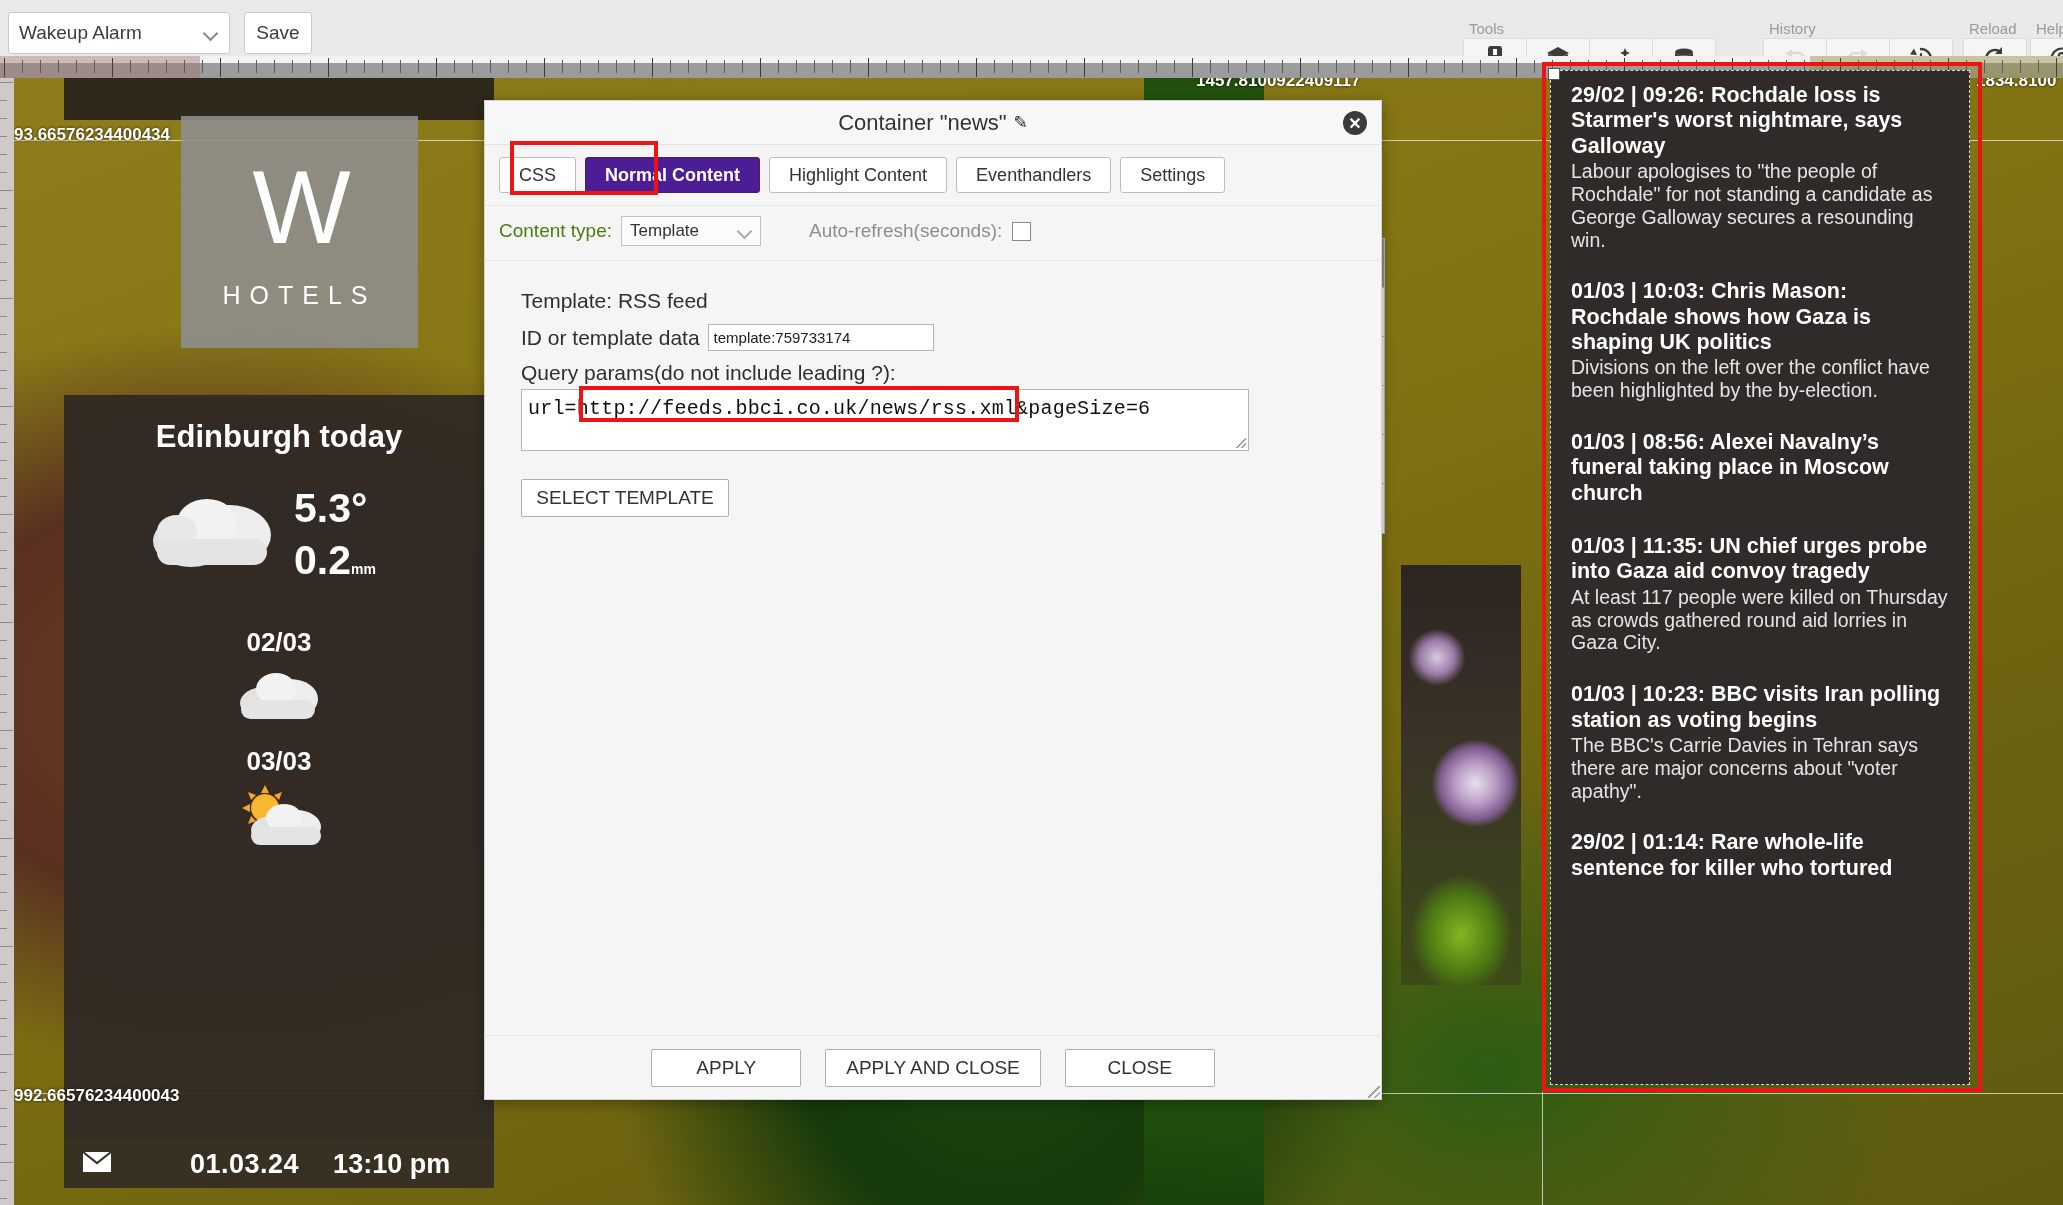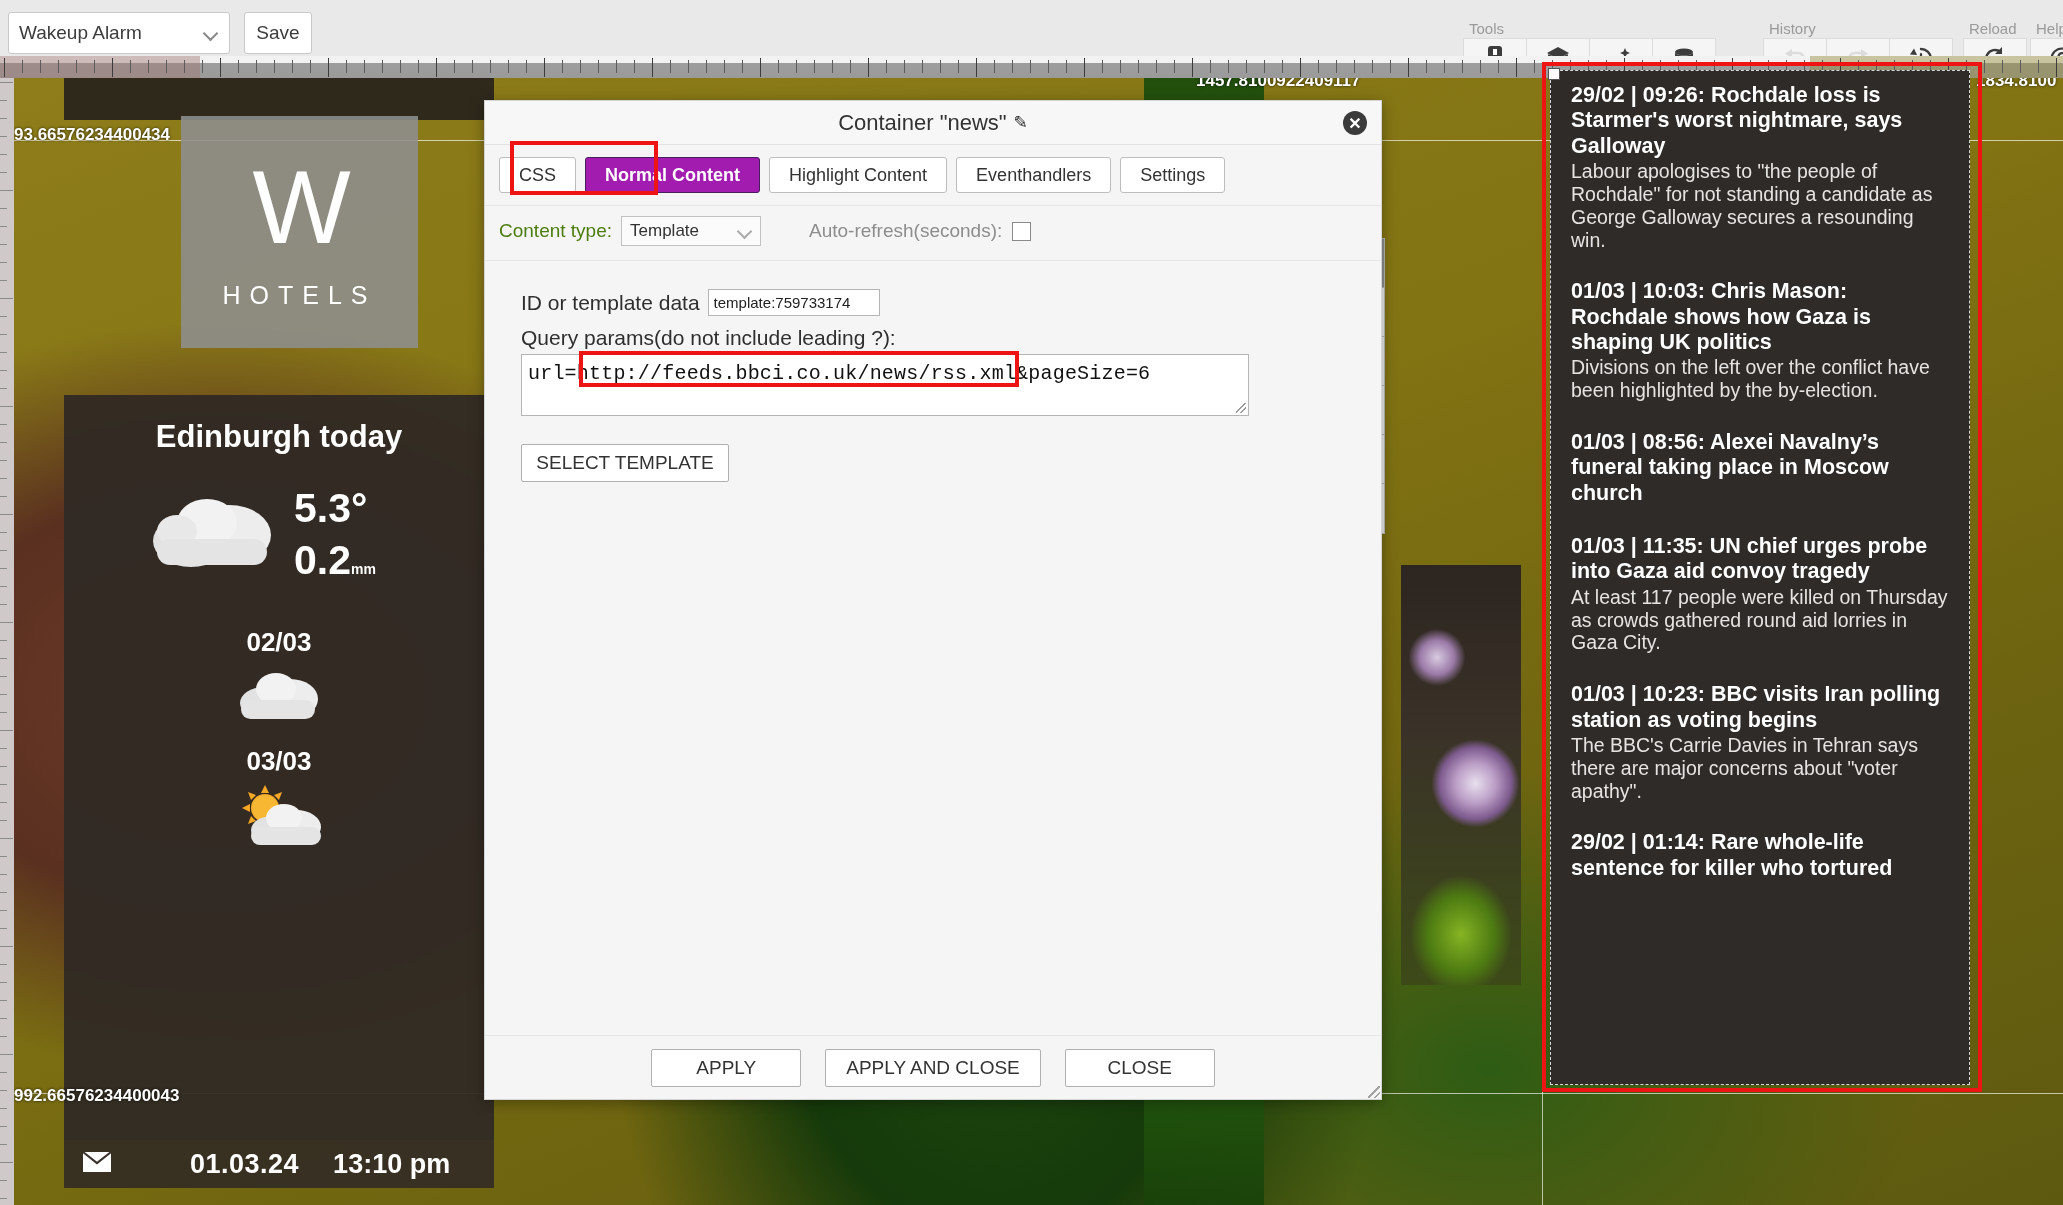--- a/index.html
+++ b/index.html
@@ -222,21 +222,21 @@
     border-bottom: 1px solid #e6e6e6;
   }
   .tab {
     height: 36px; padding: 0 19px; background: #fff;
     border: 1px solid #bdbdbd; border-radius: 3px;
     font-size: 18px; color: #333; cursor: pointer;
     display: flex; align-items: center;
     font-family: "Liberation Sans", sans-serif;
   }
   .tab.active {
-    background: #a21caf; color: #fff; border-color: #46205c; font-weight: bold;
+    background: #4c1d95; color: #fff; border-color: #46205c; font-weight: bold;
   }
   .tab-ring {
     position: absolute; left: 510px; top: 141px;
     width: 148px; height: 54px; border: 4px solid #ef1414; pointer-events: none;
   }
   .ctrow {
     display: flex; align-items: center; padding: 10px 14px 14px 14px;
     border-bottom: 1px solid #e6e6e6;
   }
   .ctlabel { font-size: 19px; color: #4d7c0f; margin-right: 9px; }
@@ -254,21 +254,21 @@
   .cbox {
     width: 19px; height: 19px; border: 1px solid #8a8a8a; background: #fff; cursor: pointer;
   }
   .body {
     position: relative; padding: 28px 0 0 36px; height: 726px;
   }
   .tmpl-line { font-size: 21px; color: #2f2f2f; margin-bottom: 11px; }
   .idrow { display: flex; align-items: center; margin-bottom: 10px; }
   .idlabel { font-size: 21px; color: #2f2f2f; margin-right: 8px; }
   .idinput {
-    width: 172px; height: 27px; border: 1px solid #b5b5b5; background: #fff;
+    width: 226px; height: 27px; border: 1px solid #b5b5b5; background: #fff;
     font-size: 15px; color: #222; padding: 0 5px;
     font-family: "Liberation Sans", sans-serif;
   }
   .qplabel { font-size: 21px; color: #2f2f2f; margin-bottom: 4px; }
   .qpbox {
     position: relative; width: 728px; height: 62px;
     border: 1px solid #b5b5b5; background: #fff;
   }
   .qptext {
     position: absolute; left: 6px; top: 7px;
@@ -786,20 +786,21 @@
       <span class="ctlabel">Content type:</span>
       <div class="ctsel">
         <span>Template</span>
         <span class="chev2"></span>
       </div>
       <span class="arlabel">Auto-refresh(seconds):</span>
       <span class="cbox"></span>
     </div>
 
     <div class="body">
+      <div class="tmpl-line">Template: RSS feed</div>
 
       <div class="idrow">
         <span class="idlabel">ID or template data</span>
         <input class="idinput" type="text" value="template:759733174" style="">
       </div>
 
       <div class="qplabel">Query params(do not include leading ?):</div>
       <div class="qpbox">
         <div class="qptext">url=http://feeds.bbci.co.uk/news/rss.xml&amp;pageSize=6</div>
         <div class="qp-ring"></div>

